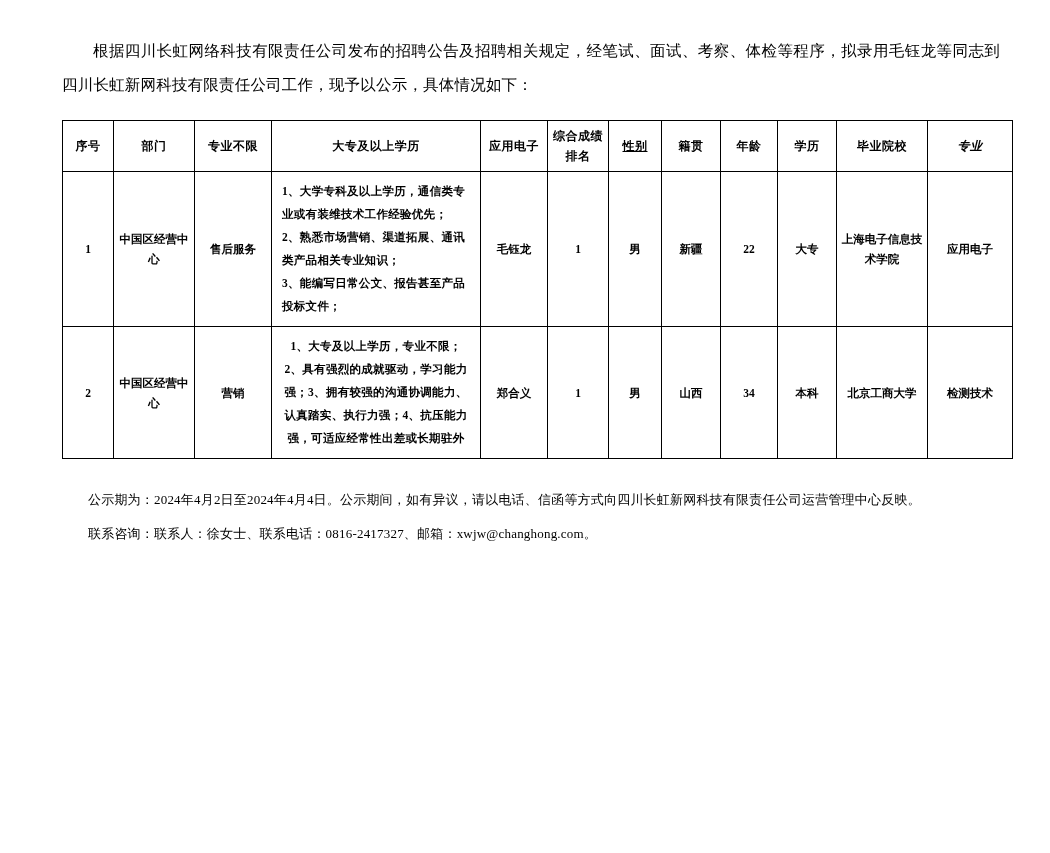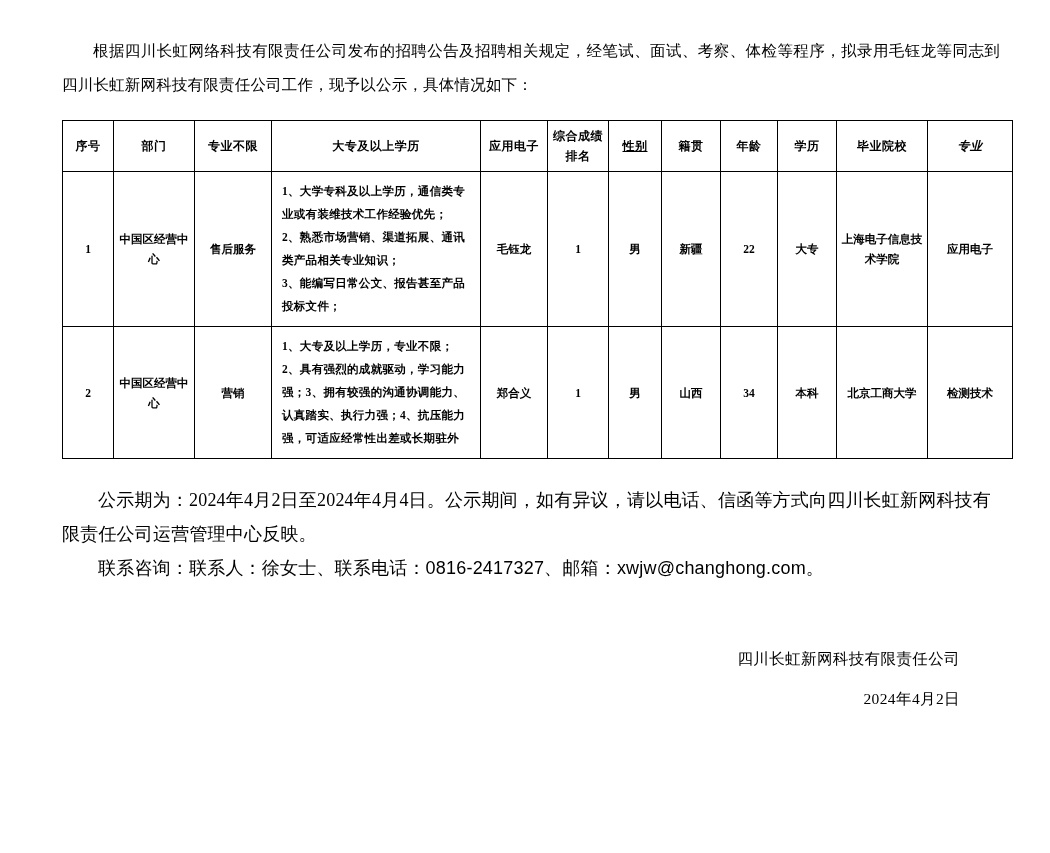--- a/index.html
+++ b/index.html
@@ -69,28 +69,28 @@
   .c-native  { width: 50px; }
   .c-age     { width: 48px; }
   .c-edu     { width: 50px; }
   .c-school  { width: 82px; }
   .c-major   { width: 76px; font-style: italic; }
 
   .after {
     margin-top: 24px;
   }
   .para-sub {
-    font-size: 18px;
+    font-size: 13px;
     line-height: 34px;
     margin: 0;
     text-indent: 2em;
     letter-spacing: 0.2px;
   }
   .mono-ish {
-    font-family: Liberation Sans, sans-serif;
+    font-family: Liberation Serif, serif;
   }
   .sign {
     margin-top: 54px;
     text-align: right;
     font-size: 15.5px;
     line-height: 40px;
     padding-right: 40px;
   }
   .sign div {
     letter-spacing: 0.4px;
@@ -134,37 +134,33 @@
         <td>新疆</td>
         <td>22</td>
         <td>大专</td>
         <td>上海电子信息技术学院</td>
         <td>应用电子</td>
       </tr>
       <tr>
         <td>2</td>
         <td>中国区经营中心</td>
         <td>营销</td>
-        <td class="req" style="white-space: pre-line;">1、大专及以上学历，专业不限；
+        <td class="req" style="white-space: pre-line; text-align: center;">1、大专及以上学历，专业不限；
 2、具有强烈的成就驱动，学习能力强；3、拥有较强的沟通协调能力、认真踏实、执行力强；4、抗压能力强，可适应经常性出差或长期驻外</td>
         <td>郑合义</td>
         <td>1</td>
         <td>男</td>
         <td>山西</td>
         <td>34</td>
         <td>本科</td>
         <td>北京工商大学</td>
         <td>检测技术</td>
       </tr>
     </tbody>
   </table>
 
   <div class="after">
     <p class="para-sub">公示期为：2024年4月2日至2024年4月4日。公示期间，如有异议，请以电话、信函等方式向四川长虹新网科技有限责任公司运营管理中心反映。</p>
     <p class="para-sub mono-ish">联系咨询：联系人：徐女士、联系电话：0816-2417327、邮箱：xwjw@changhong.com。</p>
   </div>
 
-  <div class="sign">
-    <div>四川长虹新网科技有限责任公司</div>
-    <div>2024年4月2日</div>
-  </div>
 
 </div>
 
 </body></html>

